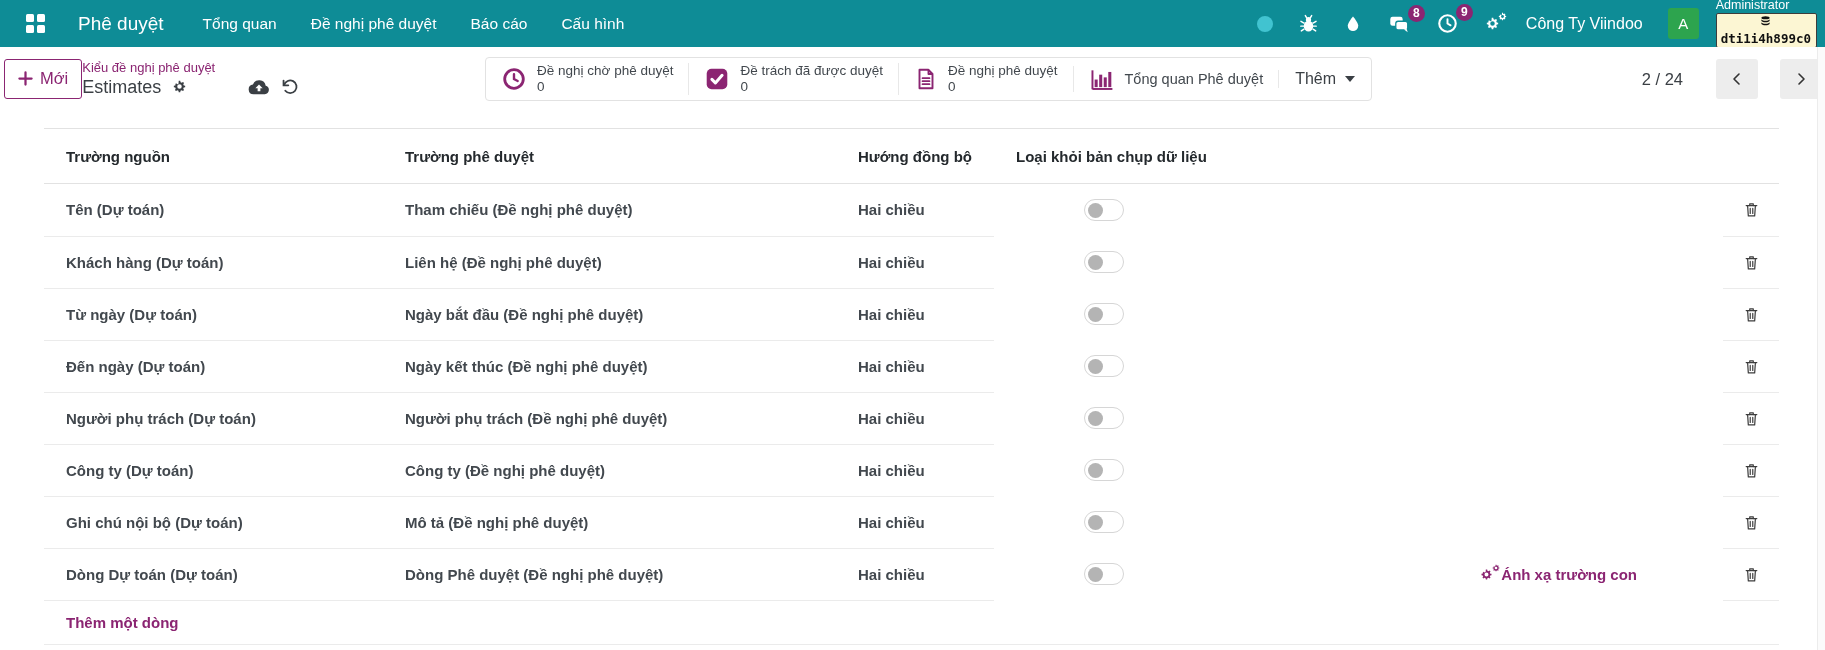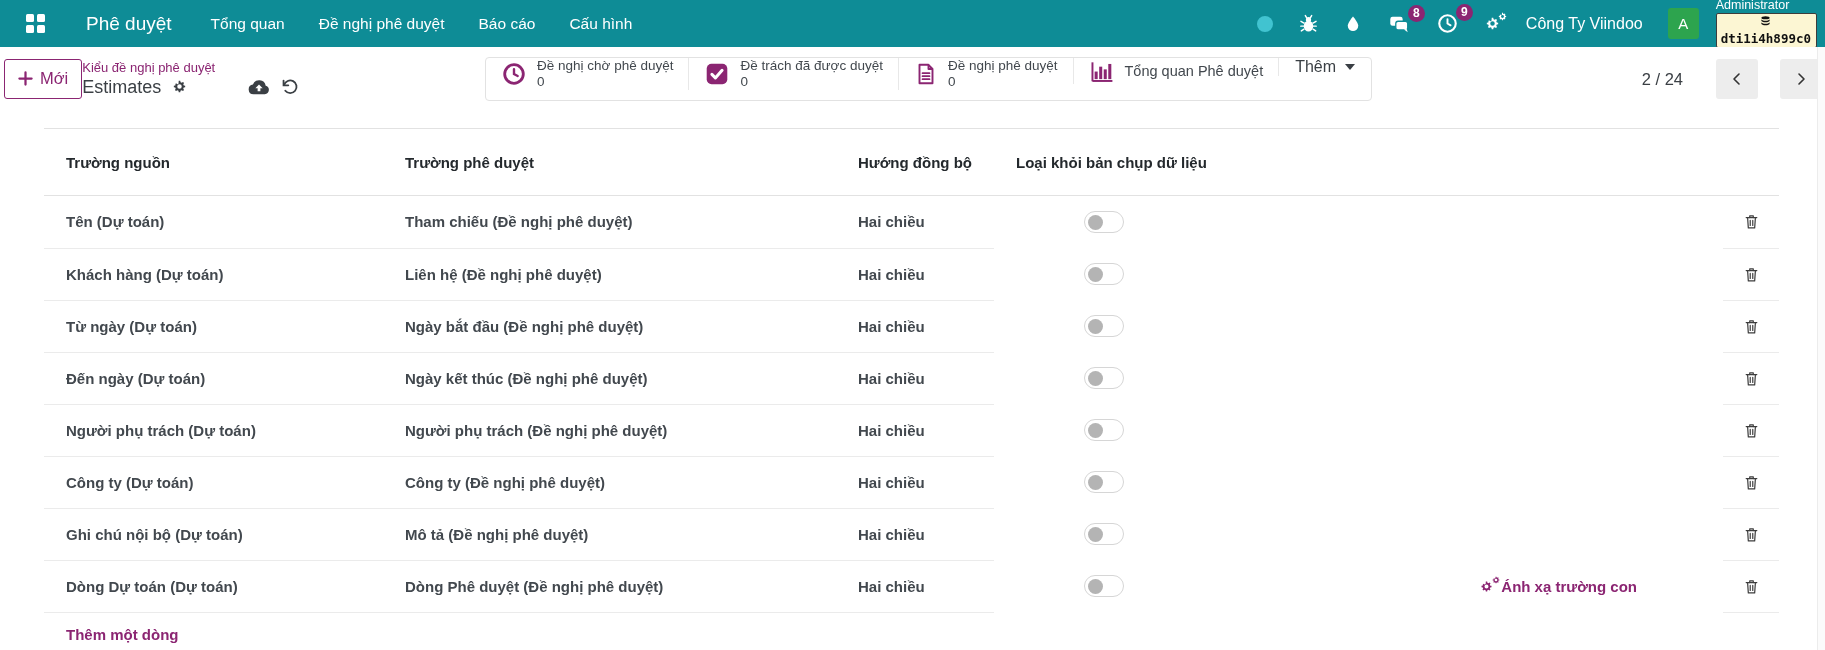--- a/index.html
+++ b/index.html
@@ -6,21 +6,21 @@
     --teal:#0e8c96; --teal-light:#41c3d0; --accent:#8b2572;
     --text:#42484e; --text-dark:#24292d; --border:#e2e2e2; --row-border:#ebebeb;
   }
   *{box-sizing:border-box; margin:0; padding:0;}
   html,body{width:1825px; height:650px; overflow:hidden; background:#fff;
     font-family:"Liberation Sans","DejaVu Sans",sans-serif; color:var(--text);}
   svg{display:block;}
   
   .topbar{height:47px; background:var(--teal); display:flex; align-items:center; padding:0 6px 0 20px; color:#fff;}
   .apps-btn{width:30px; height:30px; display:flex; align-items:center; justify-content:center; cursor:pointer;}
-  .app-name{font-size:19px; font-weight:500; margin-left:36px; cursor:pointer;}
+  .app-name{font-size:19px; font-weight:500; margin-left:28px; cursor:pointer;}
   .menu{display:flex; gap:34px; margin-left:39px; font-size:15.5px;}
   .menu span{cursor:pointer; white-space:nowrap;}
   .systray{margin-left:auto; display:flex; align-items:center; gap:25px;}
   .tray-ic{position:relative; display:flex; align-items:center; cursor:pointer;}
   .status-dot{width:16px; height:16px; border-radius:50%; background:var(--teal-light);}
   .badge{position:absolute; top:-8px; right:-14px; background:var(--accent); color:#fff;
     font-size:12px; line-height:17px; min-width:17px; text-align:center; border-radius:9px; padding:0 4px; font-weight:700;}
   .company{font-size:16px; white-space:nowrap; cursor:pointer;}
   .avatar{width:31px; height:31px; border-radius:3px; background:#2da44e; color:#fff; font-size:15px;
     display:flex; align-items:center; justify-content:center; cursor:pointer;}
@@ -32,37 +32,37 @@
   .cpanel{height:63px; position:relative; display:flex; align-items:center; background:#fff;}
   .btn-new{margin-left:4px; height:40px; display:flex; align-items:center; gap:7px; padding:0 13px;
     border:1px solid var(--accent); border-radius:3px; background:#fff; color:var(--accent);
     font-size:16.5px; font-weight:500; cursor:pointer;}
   .crumbs{display:flex; flex-direction:column; justify-content:center;}
   .crumb-parent{font-size:13px; color:var(--accent); line-height:16px; cursor:pointer;}
   .crumb-line{display:flex; align-items:center; gap:10px;}
   .crumb-current{font-size:18px; color:#3a3f44; line-height:22px;}
   .crumb-line .spacer{width:40px;}
   .icbtn{cursor:pointer; display:flex; align-items:center;}
-  .btn-group{position:absolute; left:485px; top:10px; height:44px; display:flex; align-items:flex-start;
+  .btn-group{position:absolute; left:485px; top:10px; height:44px; display:flex; align-items:center;
     border:1px solid var(--border); border-radius:4px; background:#fff;}
   .stat-btn{display:flex; align-items:center; gap:10px; padding:0 15px; border-left:1px solid #e8e8e8; cursor:pointer; white-space:nowrap;}
   .stat-btn:first-child{border-left:none;}
   .stat-txt{display:flex; flex-direction:column; line-height:16px; font-size:13.5px; color:var(--text);}
   .stat-one{font-size:14.5px; color:var(--text);}
   .more-btn{display:flex; align-items:center; gap:9px; padding:0 16px; font-size:16px; color:#3a3f44;}
   .caret{width:0; height:0; border-left:5px solid transparent; border-right:5px solid transparent; border-top:6px solid #3a3f44;}
   .pager{position:absolute; right:3px; top:10px; height:44px; display:flex; align-items:center; gap:22px;}
   .pager-val{font-size:16.5px; color:#3a3f44; margin-right:11px;}
   .pager-btn{width:42px; height:40px; background:#ededed; border-radius:3px; display:flex; align-items:center; justify-content:center; cursor:pointer; color:#333;}
   .pager-btn svg{width:16px; height:16px;}
   .flip{transform:scaleX(-1);}
   
   table{border-collapse:collapse; table-layout:fixed; width:1735px; margin:18px 0 0 44px;}
   col.c1{width:339px;} col.c2{width:453px;} col.c3{width:158px;} col.c4{width:729px;} col.c5{width:56px;}
-  thead th{height:67px; border-top:1px solid var(--border); border-bottom:1px solid var(--border);
+  thead th{height:55px; border-top:1px solid var(--border); border-bottom:1px solid var(--border);
     text-align:left; padding-left:22px; font-size:15px; font-weight:700; color:var(--text-dark); cursor:pointer;}
   tbody td{height:52px; border-bottom:1px solid var(--row-border); padding-left:22px; font-size:15px; color:var(--text); cursor:pointer;font-weight:bold;}
   td.tgl{display:flex; align-items:center; justify-content:space-between; padding-left:90px; padding-right:86px; border-bottom:none;}
   tr.row td{vertical-align:middle;}
   tbody tr.row{height:52px;}
   .toggle{width:40px; height:22px; border:1px solid #d6d6d6; border-radius:11px; background:#fff; position:relative; display:inline-block; cursor:pointer;}
   .toggle::after{content:""; position:absolute; left:3px; top:2.5px; width:15px; height:15px; border-radius:50%; background:#b4b4b4;}
   td.act{padding:0; text-align:center;}
   .trash{width:17px; height:19px; color:#3d3d3d; margin:0 auto; cursor:pointer;}
   .child-link{display:inline-flex; align-items:center; gap:7px; color:var(--accent); font-size:15px; cursor:pointer; white-space:nowrap;}

